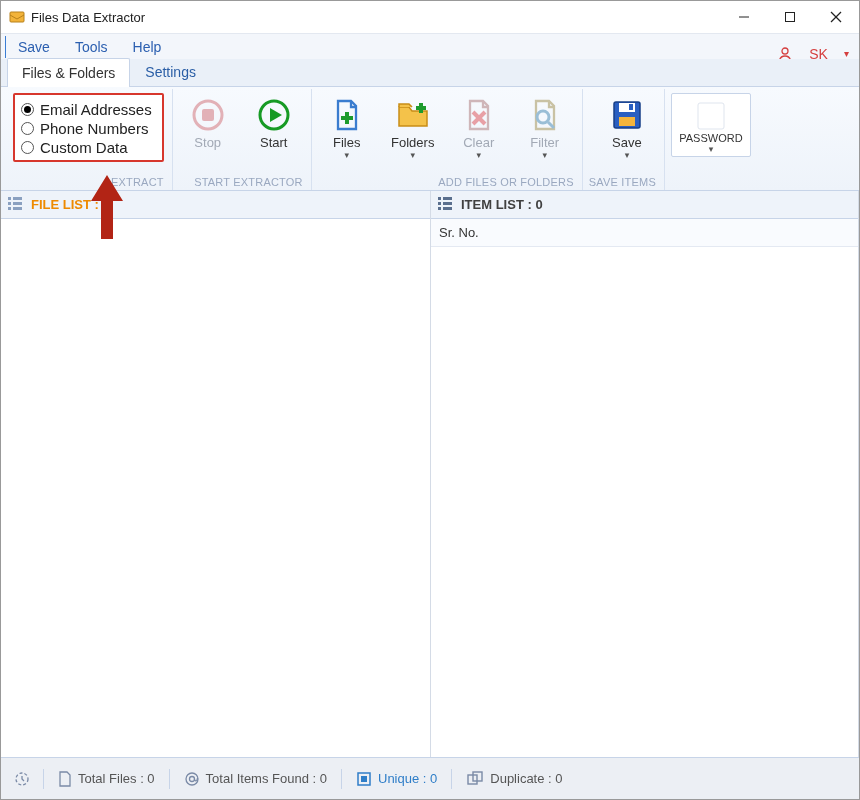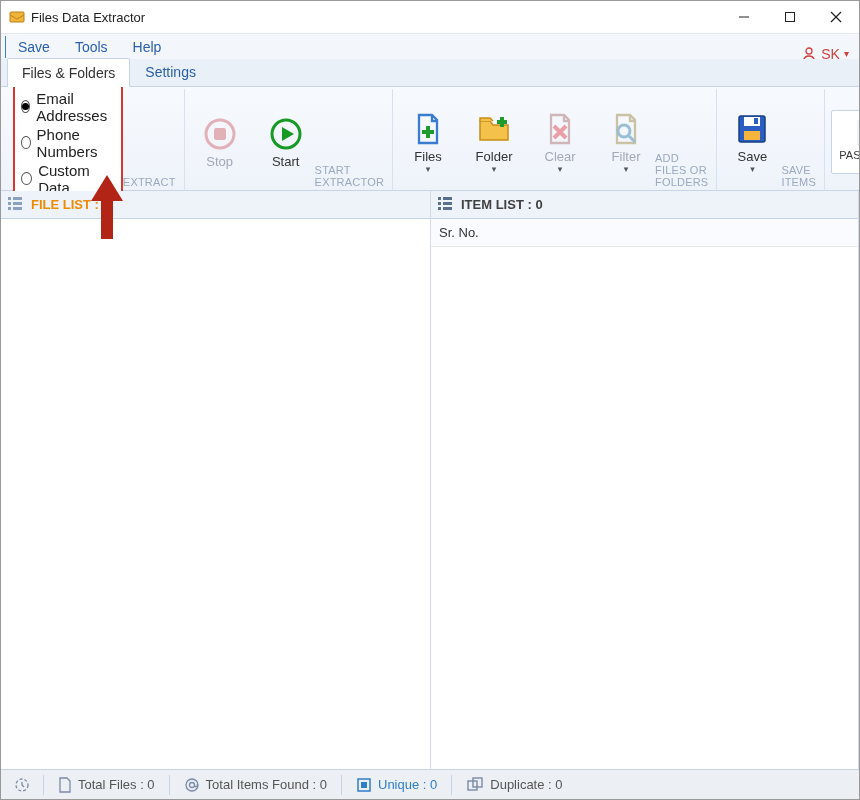--- a/index.html
+++ b/index.html
@@ -10,32 +10,32 @@
 .titlebar .icon { width: 16px; height: 16px; margin-right: 6px; display: inline-flex; align-items: center; justify-content: center; }
 .titlebar .title { font-size: 13px; color: #222; }
 .titlebar .spacer { flex: 1; }
 .win-btn { width: 46px; height: 32px; display: flex; align-items: center; justify-content: center; color: #222; }
 
 
 .menubar { display: flex; align-items: center; height: 26px; background: #f3f6fb; border-top: 1px solid #e3e8f0; padding-left: 4px; }
 .menu-item { padding: 3px 12px; font-size: 14px; color: #2b5fb0; border-left: 1px solid transparent; }
 .menu-item.first { border-left: 1px solid #3b7dd3; }
 .menubar .spacer { flex: 1; }
-.sk-area { display: flex; align-items: center; padding-right: 10px; gap: 4px; color: #d53f3f; font-size: 14px; font-weight: 500; margin-top: 14px; }
+.sk-area { display: flex; align-items: center; padding-right: 10px; gap: 16px; color: #d53f3f; font-size: 14px; font-weight: 500; margin-top: 14px; }
 .sk-area svg { width: 16px; height: 16px; }
 .sk-chevron { font-size: 10px; color: #d53f3f; }
 
 
 .tabstrip { display: flex; align-items: flex-end; height: 28px; background: #eaf0f8; border-bottom: 1px solid #c7d4e8; padding-left: 6px; }
 .tab { padding: 6px 14px; font-size: 14px; color: #2a5ea6; border: 1px solid transparent; border-bottom: none; }
 .tab.active { background: #fff; border-color: #c7d4e8; color: #333; border-radius: 2px 2px 0 0; position: relative; top: 1px; }
 
 
 .ribbon { display: flex; align-items: stretch; height: 104px; background: linear-gradient(to bottom, #f7fafe, #eef3fa); border-bottom: 1px solid #c7d4e8; padding: 2px 6px 0 6px; gap: 2px; }
-.ribbon-group { display: flex; flex-direction: row; align-items: center; padding: 4px 6px 0 6px; }
+.ribbon-group { display: flex; flex-direction: column; align-items: flex-end; padding: 4px 6px 0 6px; }
 .ribbon-group.separated { border-left: 1px solid #d7e1f0; }
 .group-content { display: flex; gap: 8px; flex: 1; align-items: flex-start; }
 .group-label { font-size: 11px; color: #9aa8c0; letter-spacing: 0.2px; margin-top: auto; padding-bottom: 2px; }
 
 
 .radiobox { border: 2px solid #d7372d; border-radius: 2px; padding: 6px 10px 4px 6px; display: flex; flex-direction: column; gap: 2px; background: #fff; }
 .radio-row { display: flex; align-items: center; gap: 6px; font-size: 15px; color: #222; }
 .radio { width: 13px; height: 13px; border-radius: 50%; border: 1px solid #555; display: inline-flex; align-items: center; justify-content: center; }
 .radio.selected::after { content: ""; width: 7px; height: 7px; border-radius: 50%; background: #000; }
 
@@ -58,21 +58,21 @@
 .panel-head.left .ph-text { color: #ee8a00; }
 .panel-head.right .ph-text { color: #404040; }
 
 .cols { display: flex; height: 28px; align-items: center; border-bottom: 1px solid #e4e9f2; background: #f9fbfe; }
 .col { padding: 0 8px; font-size: 13px; color: #333; white-space: nowrap; }
 .col:nth-child(n+2) { border-left: 1px solid #e4e9f2; }
 
 .panel-body { flex: 1; background: #fff; }
 
 
-.statusbar { display: flex; align-items: center; height: 30px; background: #eceff4; border-top: 1px solid #c7d4e8; padding: 0 6px; gap: 8px; font-size: 13px; }
+.statusbar { display: flex; align-items: center; height: 42px; background: #eceff4; border-top: 1px solid #c7d4e8; padding: 0 6px; gap: 8px; font-size: 13px; }
 .status-seg { display: flex; align-items: center; gap: 6px; padding: 0 6px; color: #555; }
 .status-seg .sicon { color: #7a8aa6; display:inline-flex; }
 .status-divider { width: 1px; height: 20px; background: #c7d4e8; }
 .status-seg.unique { color: #2f7ec8; font-weight: 500; }
 
 
 .red-arrow { position: absolute; left: 88px; top: 172px; pointer-events: none; }
 .red-arrow svg { width: 36px; height: 70px; }
 
 .app-root { position: relative; display:flex; flex-direction:column; flex:1; }
@@ -191,21 +191,21 @@
       </div>
       <div class="rbtn">
         <span class="rsvg">
           <svg viewBox="0 0 36 36">
                 <path d="M4 10h10l3 4h15v15H4z" fill="#f4c24a" stroke="#c78d17" stroke-width="1.5"></path>
                 <path d="M4 10V7h10l3 3" fill="#f4c24a" stroke="#c78d17" stroke-width="1.5"></path>
                 <line x1="26" y1="6" x2="26" y2="16" stroke="#1d9b2d" stroke-width="4"></line>
                 <line x1="21" y1="11" x2="31" y2="11" stroke="#1d9b2d" stroke-width="4"></line>
               </svg>
         </span>
-        <span class="rlbl">Folder</span>
+        <span class="rlbl">Folders</span>
         <span class="chev-down">▾</span>
       </div>
       <div class="rbtn dimmed">
         <span class="rsvg">
           <svg viewBox="0 0 36 36">
                 <path d="M9 4h13l5 5v23H9z" fill="none" stroke="#cfb6b9" stroke-width="2.3"></path>
                 <path d="M22 4v6h6" fill="none" stroke="#cfb6b9" stroke-width="2.3"></path>
                 <line x1="12" y1="15" x2="24" y2="27" stroke="#e8a0a6" stroke-width="4"></line>
                 <line x1="24" y1="15" x2="12" y2="27" stroke="#e8a0a6" stroke-width="4"></line>
               </svg>

